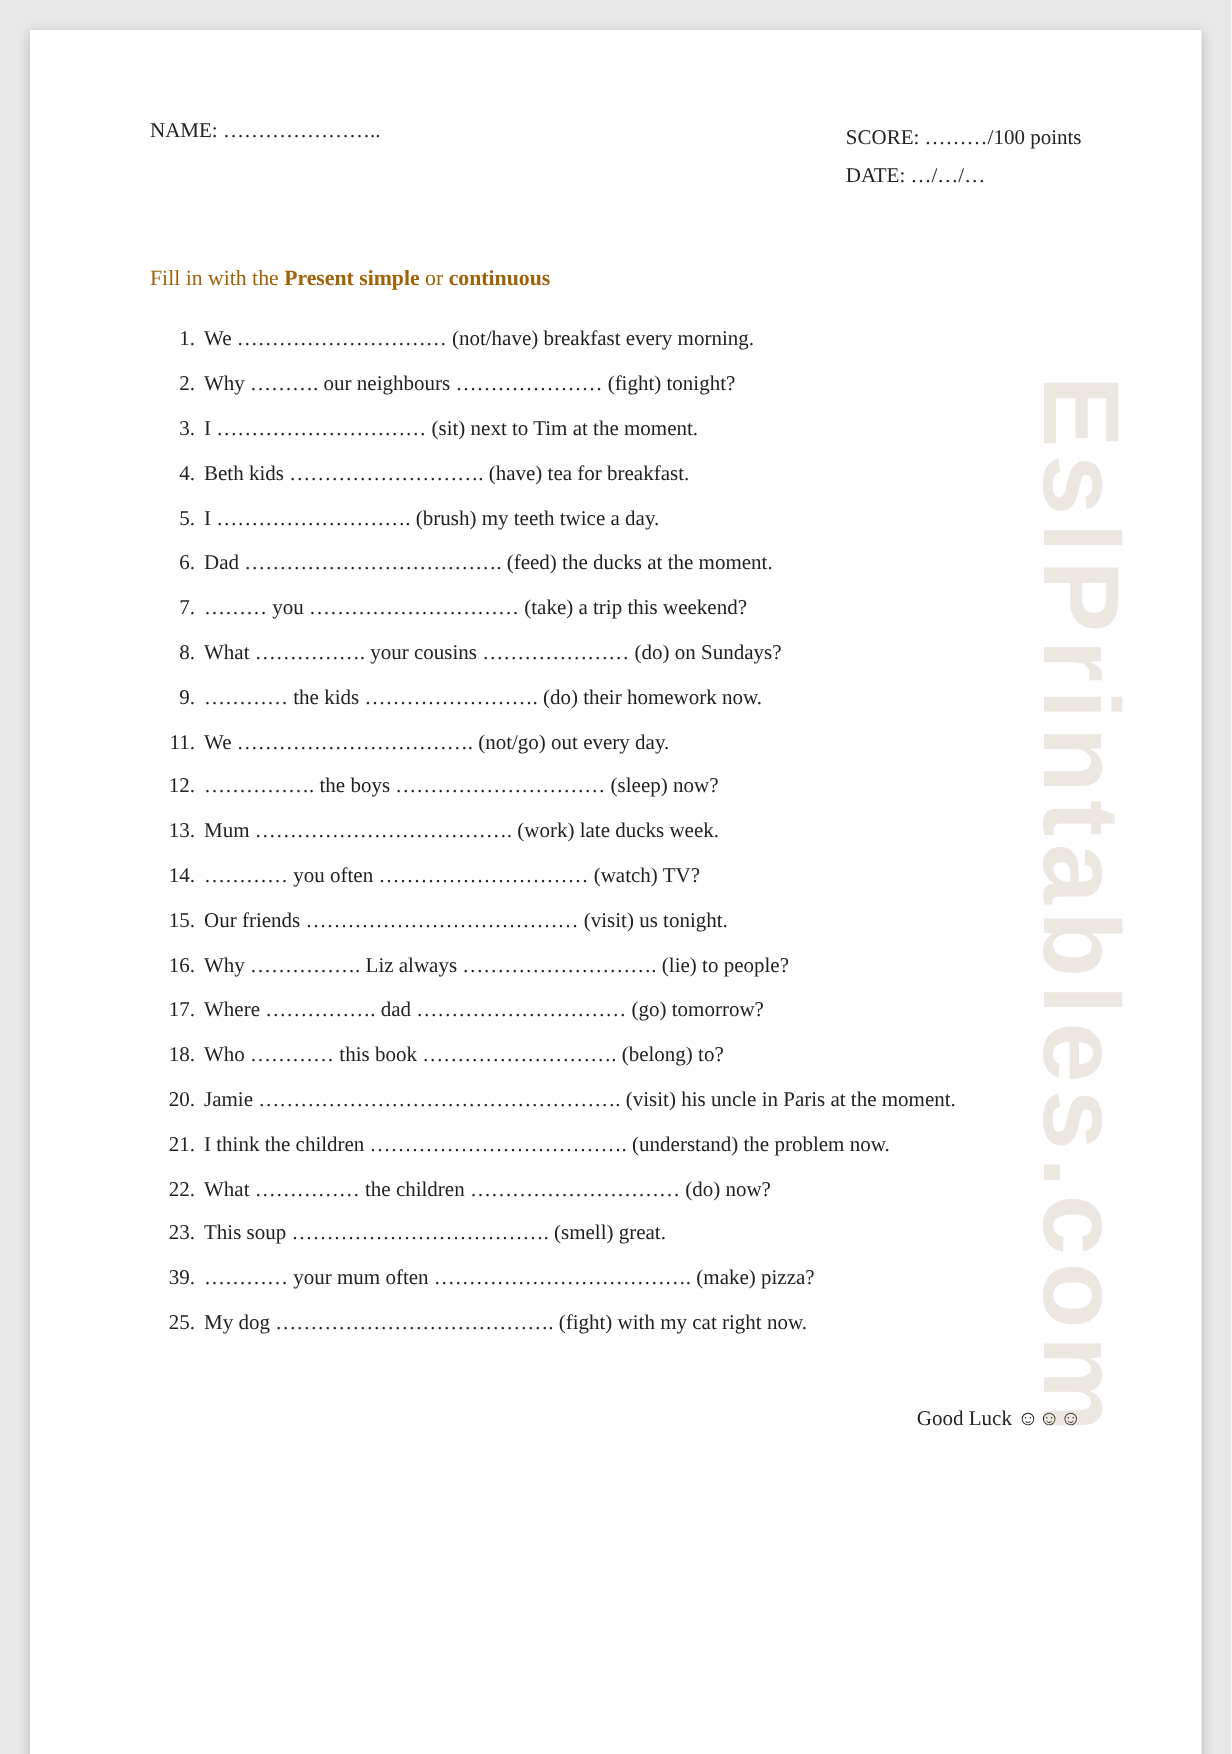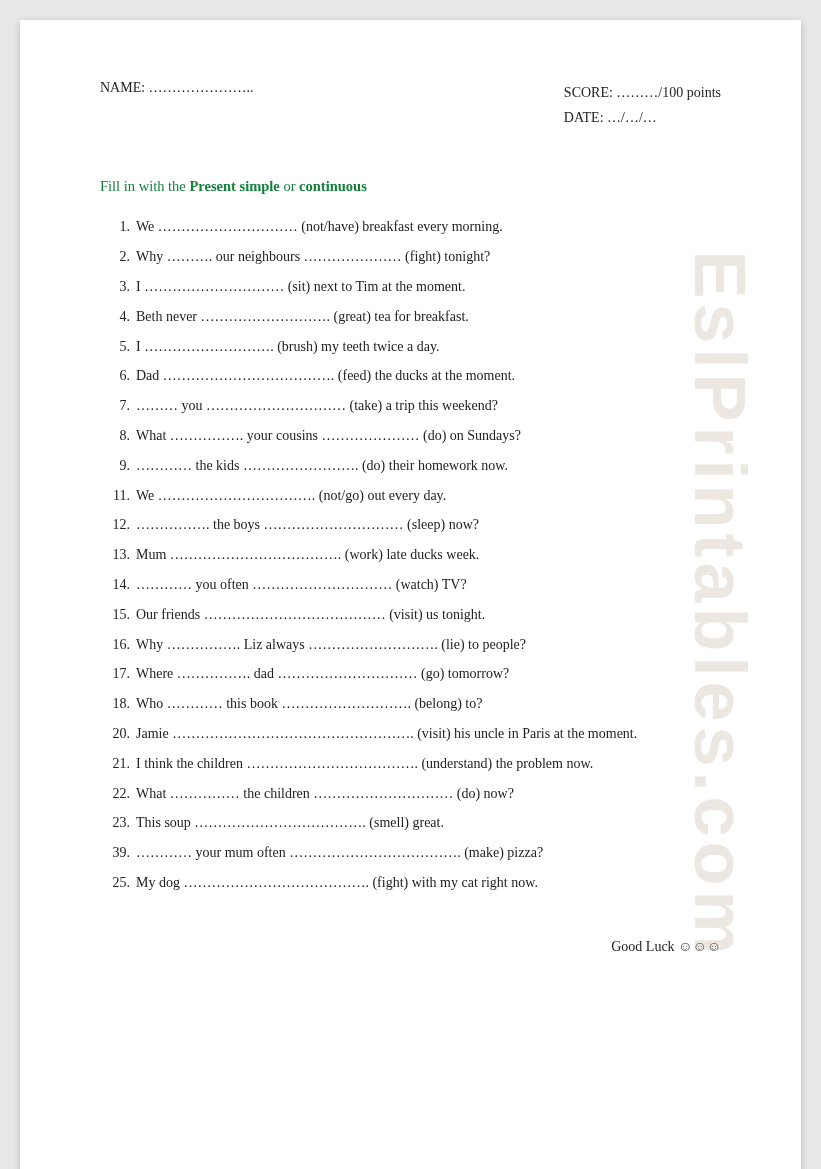--- a/index.html
+++ b/index.html
@@ -41,21 +41,21 @@
 
     .score-date {
       text-align: left;
       font-size: 14px;
       color: #222;
       line-height: 1.8;
     }
 
     .instructions {
       font-size: 14.5px;
-      color: #15803d;
+      color: #a16207;
       margin-bottom: 20px;
       margin-top: 48px;
     }
 
     .instructions strong {
       font-weight: bold;
     }
 
     .exercise-list {
       list-style: none;
@@ -133,21 +133,21 @@
       <li>
         <span class="item-number">2.</span>
         <span class="item-text">Why ………. our neighbours ………………… (fight) tonight?</span>
       </li>
       <li>
         <span class="item-number">3.</span>
         <span class="item-text">I ………………………… (sit) next to Tim at the moment.</span>
       </li>
       <li>
         <span class="item-number">4.</span>
-        <span class="item-text">Beth never ………………………. (great) tea for breakfast.</span>
+        <span class="item-text">Beth kids ………………………. (have) tea for breakfast.</span>
       </li>
       <li>
         <span class="item-number">5.</span>
         <span class="item-text">I ………………………. (brush) my teeth twice a day.</span>
       </li>
       <li>
         <span class="item-number">6.</span>
         <span class="item-text">Dad ………………………………. (feed) the ducks at the moment.</span>
       </li>
       <li>

